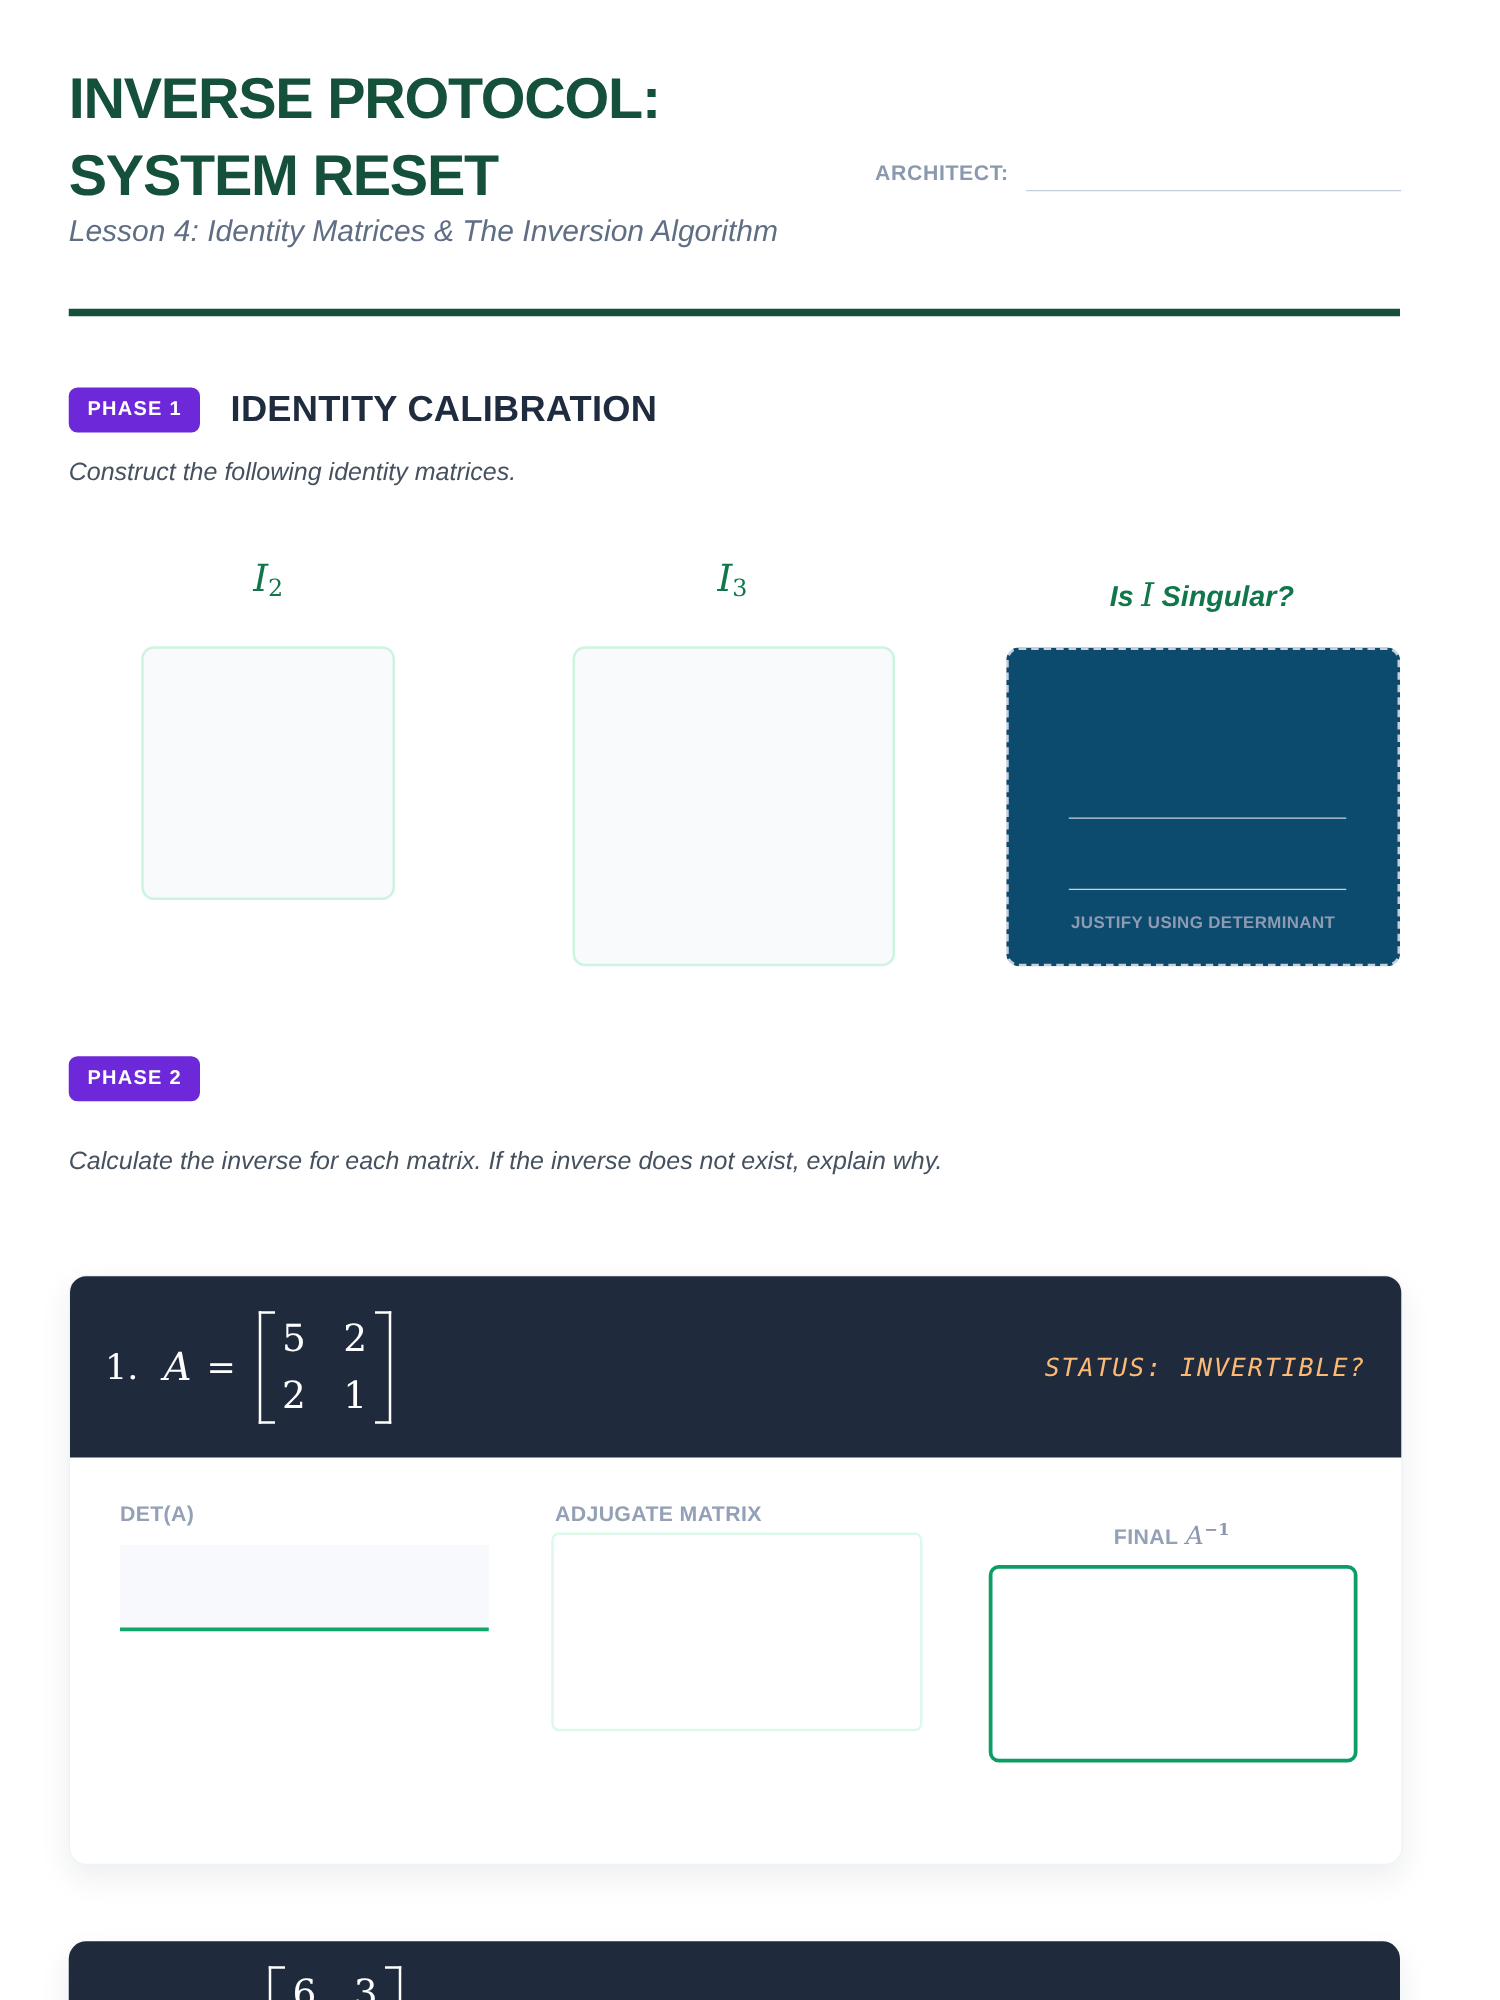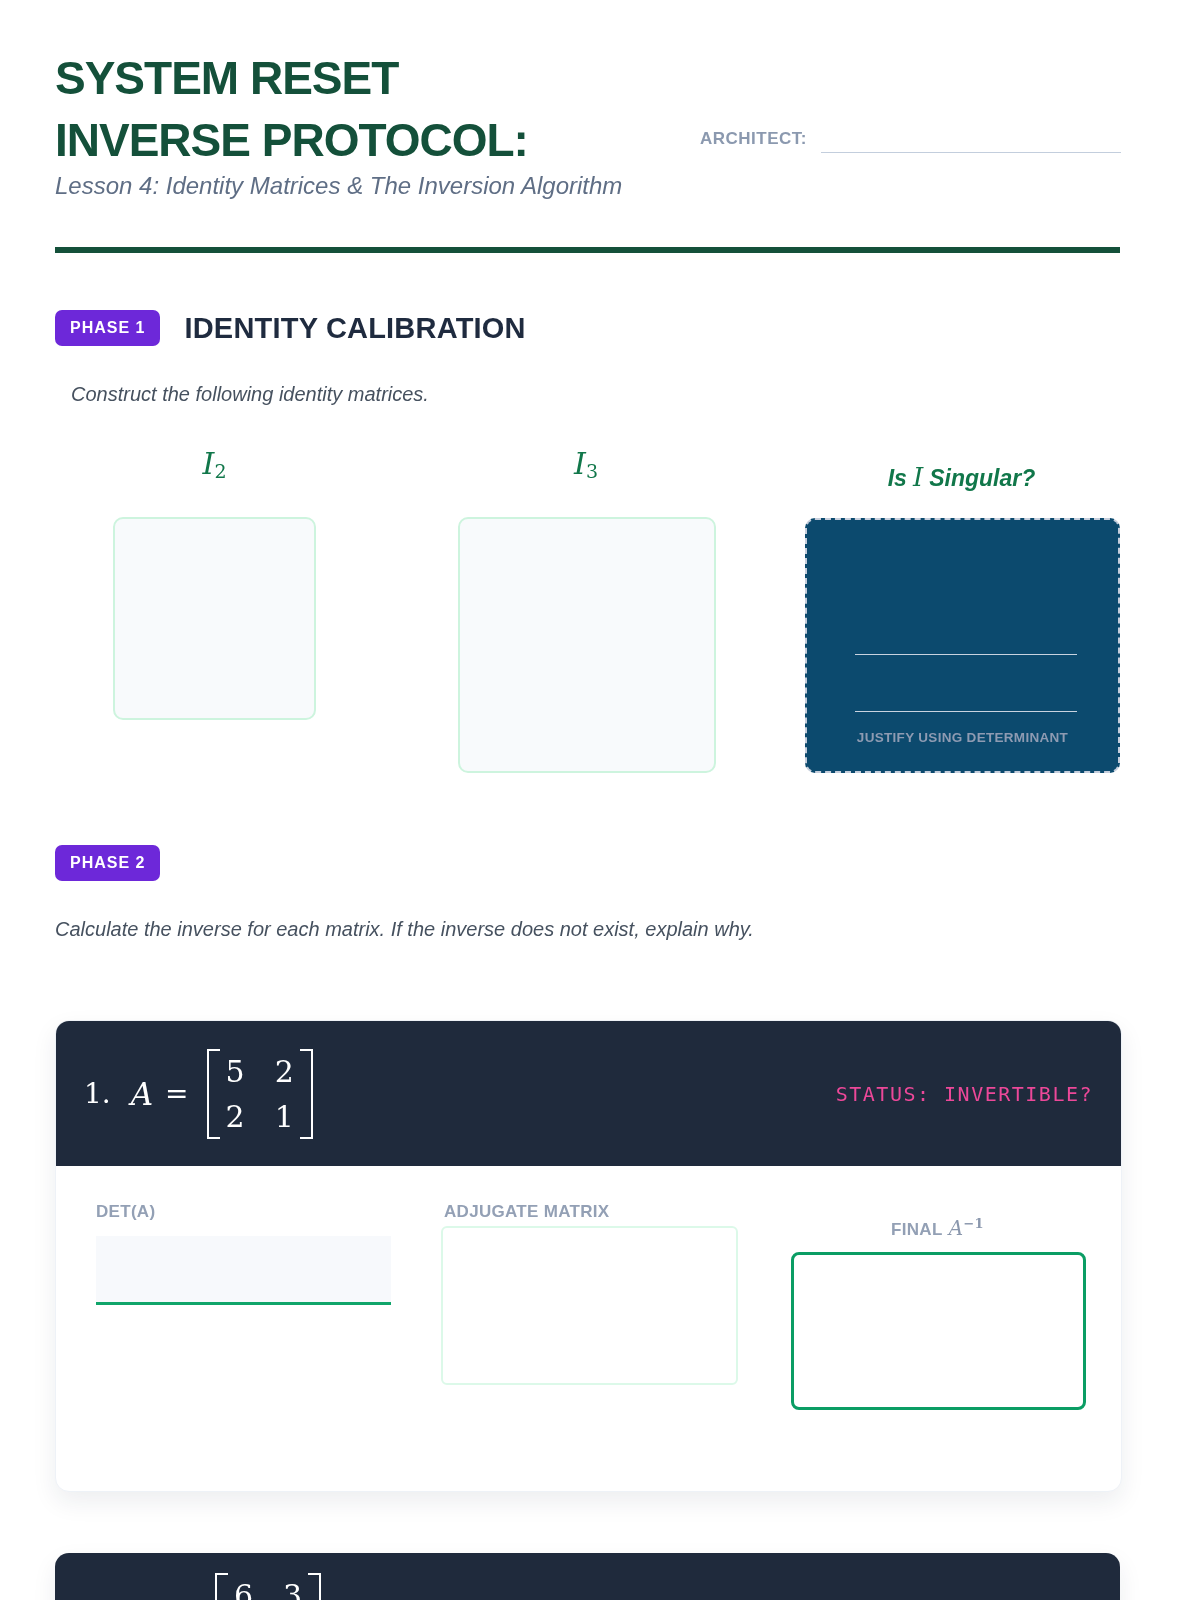--- a/index.html
+++ b/index.html
@@ -24,21 +24,21 @@
   .f-date .field-line { width: 310px; }
   .rule { position: absolute; left: 55px; top: 247px; width: 1065px; height: 6px; background: #14503a; }
 
   
   .phase-row { position: absolute; left: 55px; display: flex; align-items: center; gap: 24px; }
   .p1 { top: 310px; } .p2 { top: 845px; }
   .badge { background: #6d28d9; color: #ffffff; font-size: 16px; font-weight: 700;
            letter-spacing: 1px; padding: 9px 15px; border-radius: 7px; }
   .phase-heading { font-size: 29px; font-weight: 700; color: #1f2b3f; letter-spacing: 0.2px; }
   .instruction { position: absolute; left: 55px; font-size: 20px; font-style: italic; color: #46515f; }
-  .ins1 { top: 383px; margin-left: 16px; } .ins2 { top: 918px; }
+  .ins1 { top: 367px; } .ins2 { top: 918px; }
 
   
   .col-label { position: absolute; top: 446px; text-align: center; color: #11774a; }
   .cl-i2 { left: 113px; width: 203px; }
   .cl-i3 { left: 458px; width: 256px; }
   .cl-sing { left: 805px; width: 313px; font-size: 23px; font-weight: 700; font-style: italic; margin-top: 16px; }
   .mi { font-family: "DejaVu Serif", serif; font-style: italic; }
   .col-label .mi { font-size: 30px; }
   .col-label sub { font-size: 19px; font-style: normal; font-family: "DejaVu Serif", serif; }
   .cl-sing .mi { font-size: 26px; font-weight: 400; margin: 0 6px; }
@@ -64,22 +64,22 @@
   .pnum { font-family: "DejaVu Serif", serif; font-size: 28px; margin-right: 20px; }
   .pvar { font-family: "DejaVu Serif", serif; font-style: italic; font-size: 31px; margin-right: 12px; }
   .peq { font-family: "DejaVu Serif", serif; font-size: 28px; margin-right: 18px; }
   .matrix { display: flex; align-items: stretch; }
   .mbracket { width: 11px; border: 2.5px solid #ffffff; }
   .mb-left { border-right: 0; }
   .mb-right { border-left: 0; }
   .mcells { display: grid; grid-template-columns: auto auto; column-gap: 30px; row-gap: 12px;
             padding: 6px 6px; font-family: "DejaVu Serif", serif; font-size: 30px; text-align: center;
             line-height: 1.1; }
-  .status { font-family: "DejaVu Sans Mono", monospace; font-size: 20px; color: #ec4899;
-            letter-spacing: 1.5px; }
+  .status { font-family: "DejaVu Sans Mono", monospace; font-size: 20px; color: #fdba74;
+            letter-spacing: 1.5px; font-style: italic; }
 
   .card-body { position: relative; height: 325px; }
   .area-label { position: absolute; font-size: 17px; font-weight: 700; color: #93a0b5; letter-spacing: 0.3px; }
   .det-label { left: 40px; top: 36px; }
   .det-field { position: absolute; left: 40px; top: 70px; width: 295px; height: 66px;
                background: #f7f9fc; border-bottom: 3.5px solid #10a56a; }
   .adj-label { left: 388px; top: 36px; }
   .adj-box { position: absolute; left: 385px; top: 60px; width: 293px; height: 155px;
              background: #ffffff; border: 2px solid #dcf9e9; border-radius: 6px; }
   .final-label { left: 735px; top: 50px; width: 293px; text-align: center; }
@@ -90,22 +90,22 @@
 
   .card2 { top: 1553px; height: 300px; background: #1f2a3c; border: 0; border-radius: 14px; }
   .matrix2 { position: absolute; left: 160px; top: 20px; height: 100px; color: #ffffff; }
 </style>
 </head>
 <body>
 
 <div class="page">
 
   <div class="title">
+    <div>INVERSE PROTOCOL:</div>
     <div>SYSTEM RESET</div>
-    <div>INVERSE PROTOCOL:</div>
   </div>
   <div class="subtitle">Lesson 4: Identity Matrices &amp; The Inversion Algorithm</div>
 
   <div class="field f-architect">
     <span class="field-label">ARCHITECT:</span>
     <span class="field-line"></span>
   </div>
 
   <div class="rule"></div>
 

